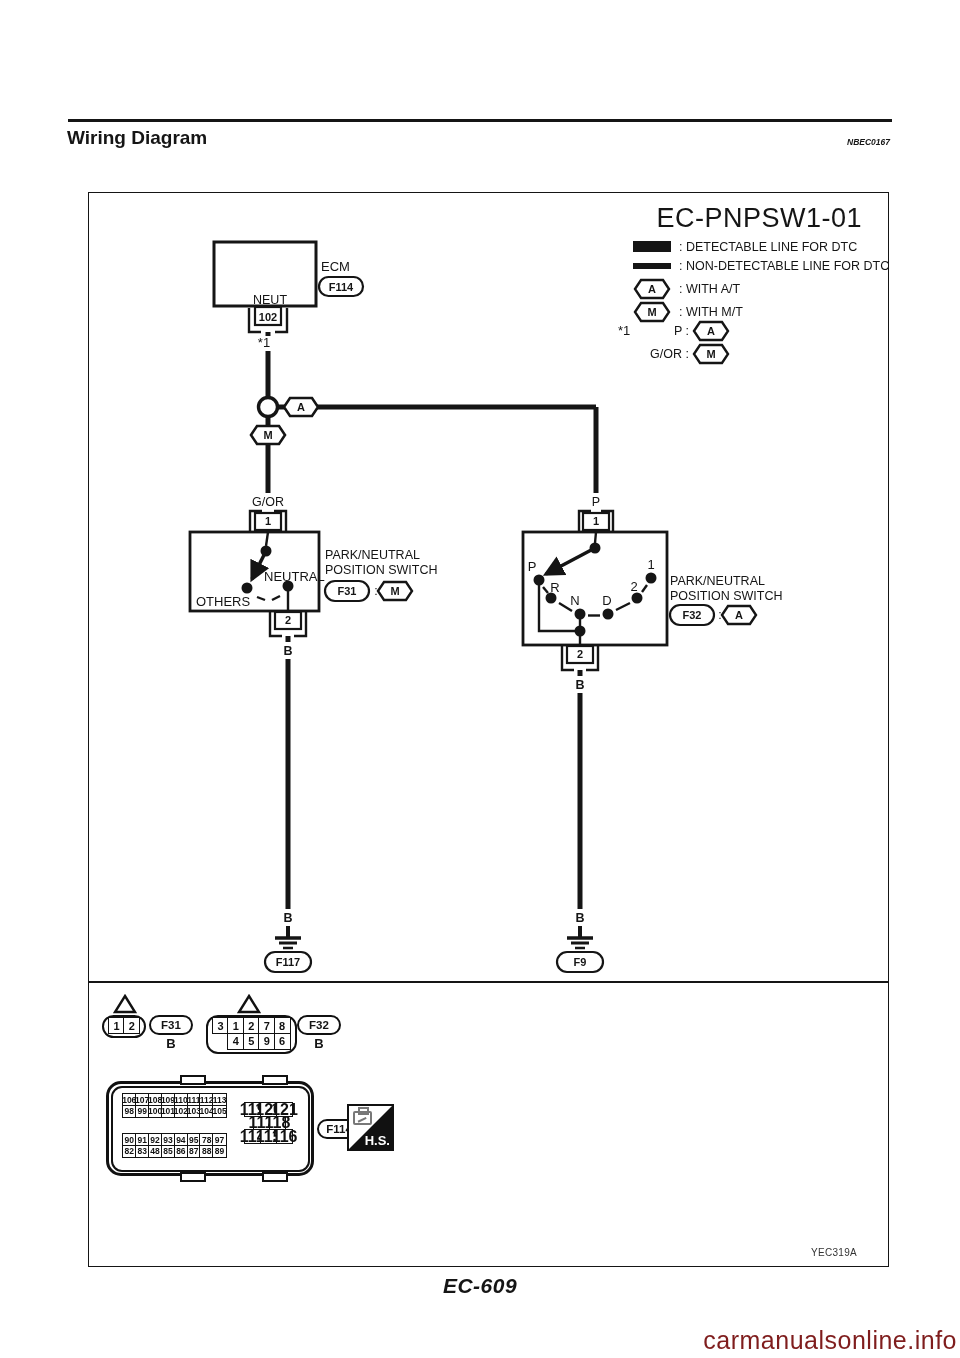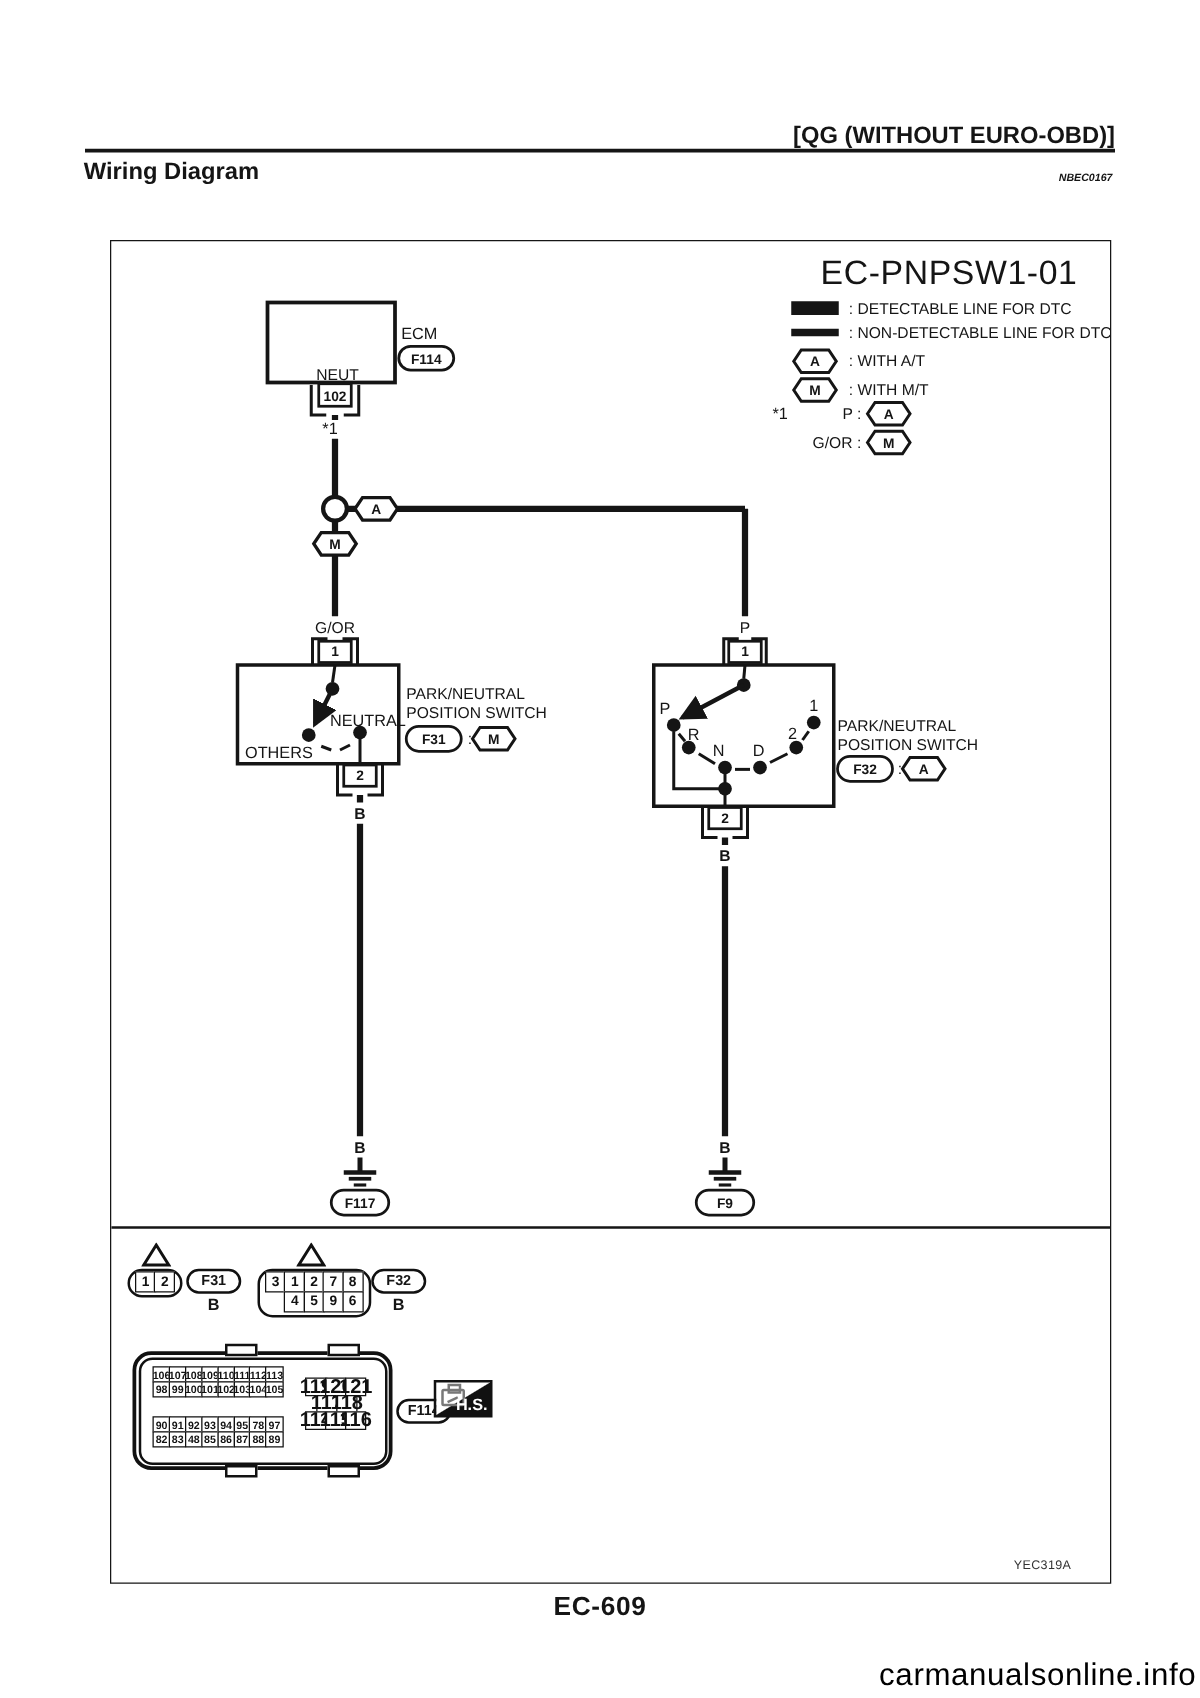--- a/index.html
+++ b/index.html
@@ -34,41 +34,40 @@
   .cells-lg .grid-cell{width:17px;height:17px;font-size:11px;}
   .cells-sm .grid-cell{width:14.5px;height:13px;font-size:8.5px;}
   .cells-md .grid-cell{width:17.5px;height:15px;font-size:16px;}
   .oval-h{position:absolute;width:44px;height:20px;border:2.2px solid #111;border-radius:10px;
           display:flex;align-items:center;justify-content:center;font-size:11.5px;
           font-weight:bold;background:#fff;box-sizing:border-box;}
   .wlabel{position:absolute;text-align:center;font-size:13px;font-weight:bold;}
   .f114-shell{position:absolute;border:3px solid #111;border-radius:15px;background:#fff;box-sizing:border-box;}
   .f114-inner{position:absolute;inset:1.5px;border:2px solid #111;border-radius:11px;}
   .f114-tab{position:absolute;width:26px;height:10px;border:2.5px solid #111;background:#fff;box-sizing:border-box;}
-  .hs-box{position:absolute;width:47px;height:30px;border:2.5px solid #111;box-sizing:border-box;
+  .hs-box{position:absolute;width:47px;height:47px;border:2.5px solid #111;box-sizing:border-box;
           background:linear-gradient(to bottom right,#fff 49%,#111 51%);}
   .hs-text{position:absolute;right:2px;bottom:1px;color:#fff;font-weight:bold;font-size:13px;}
   .hs-conn{position:absolute;left:4px;top:5px;width:19px;height:14px;border:2px solid #787878;
            border-radius:2px;box-sizing:border-box;}
   .hs-conn::before{content:"";position:absolute;left:3px;top:-6px;width:7px;height:4px;border:2px solid #787878;}
   .hs-conn::after{content:"";position:absolute;left:2px;top:3px;width:9px;height:3px;
                   border-bottom:2px solid #787878;transform:rotate(-25deg);}
   .fig-code{position:absolute;font-size:10px;color:#333;letter-spacing:.3px;}
   
   .page-num{position:absolute;top:1274px;left:0;right:0;text-align:center;
-            font-size:21px;font-weight:bold;letter-spacing:.5px;}
+            font-size:21px;font-weight:bold;letter-spacing:.5px;font-style:italic;}
   .watermark{position:absolute;top:1326px;right:3px;font-size:25px;font-weight:500;
-             color:#000000;letter-spacing:.5px;}
+             color:#7f1d1d;letter-spacing:.5px;}
 </style>
 </head>
 <body>
 
 <div class="page">
 
-  <div class="hdr-section">[QG (WITHOUT EURO-OBD)]</div>
   <div class="hdr-rule"></div>
   <div class="hdr-sub">Wiring Diagram</div>
   <span class="hdr-code">NBEC0167</span>
 
   <div class="dbox">
 
     <svg class="wiring" width="799" height="1073" viewBox="0 0 799 1073">
       <defs>
         <marker id="arw" markerWidth="7" markerHeight="7" refX="5" refY="3" orient="auto">
           <path d="M0,0 L6,3 L0,6 Z" fill="#151515"></path>

